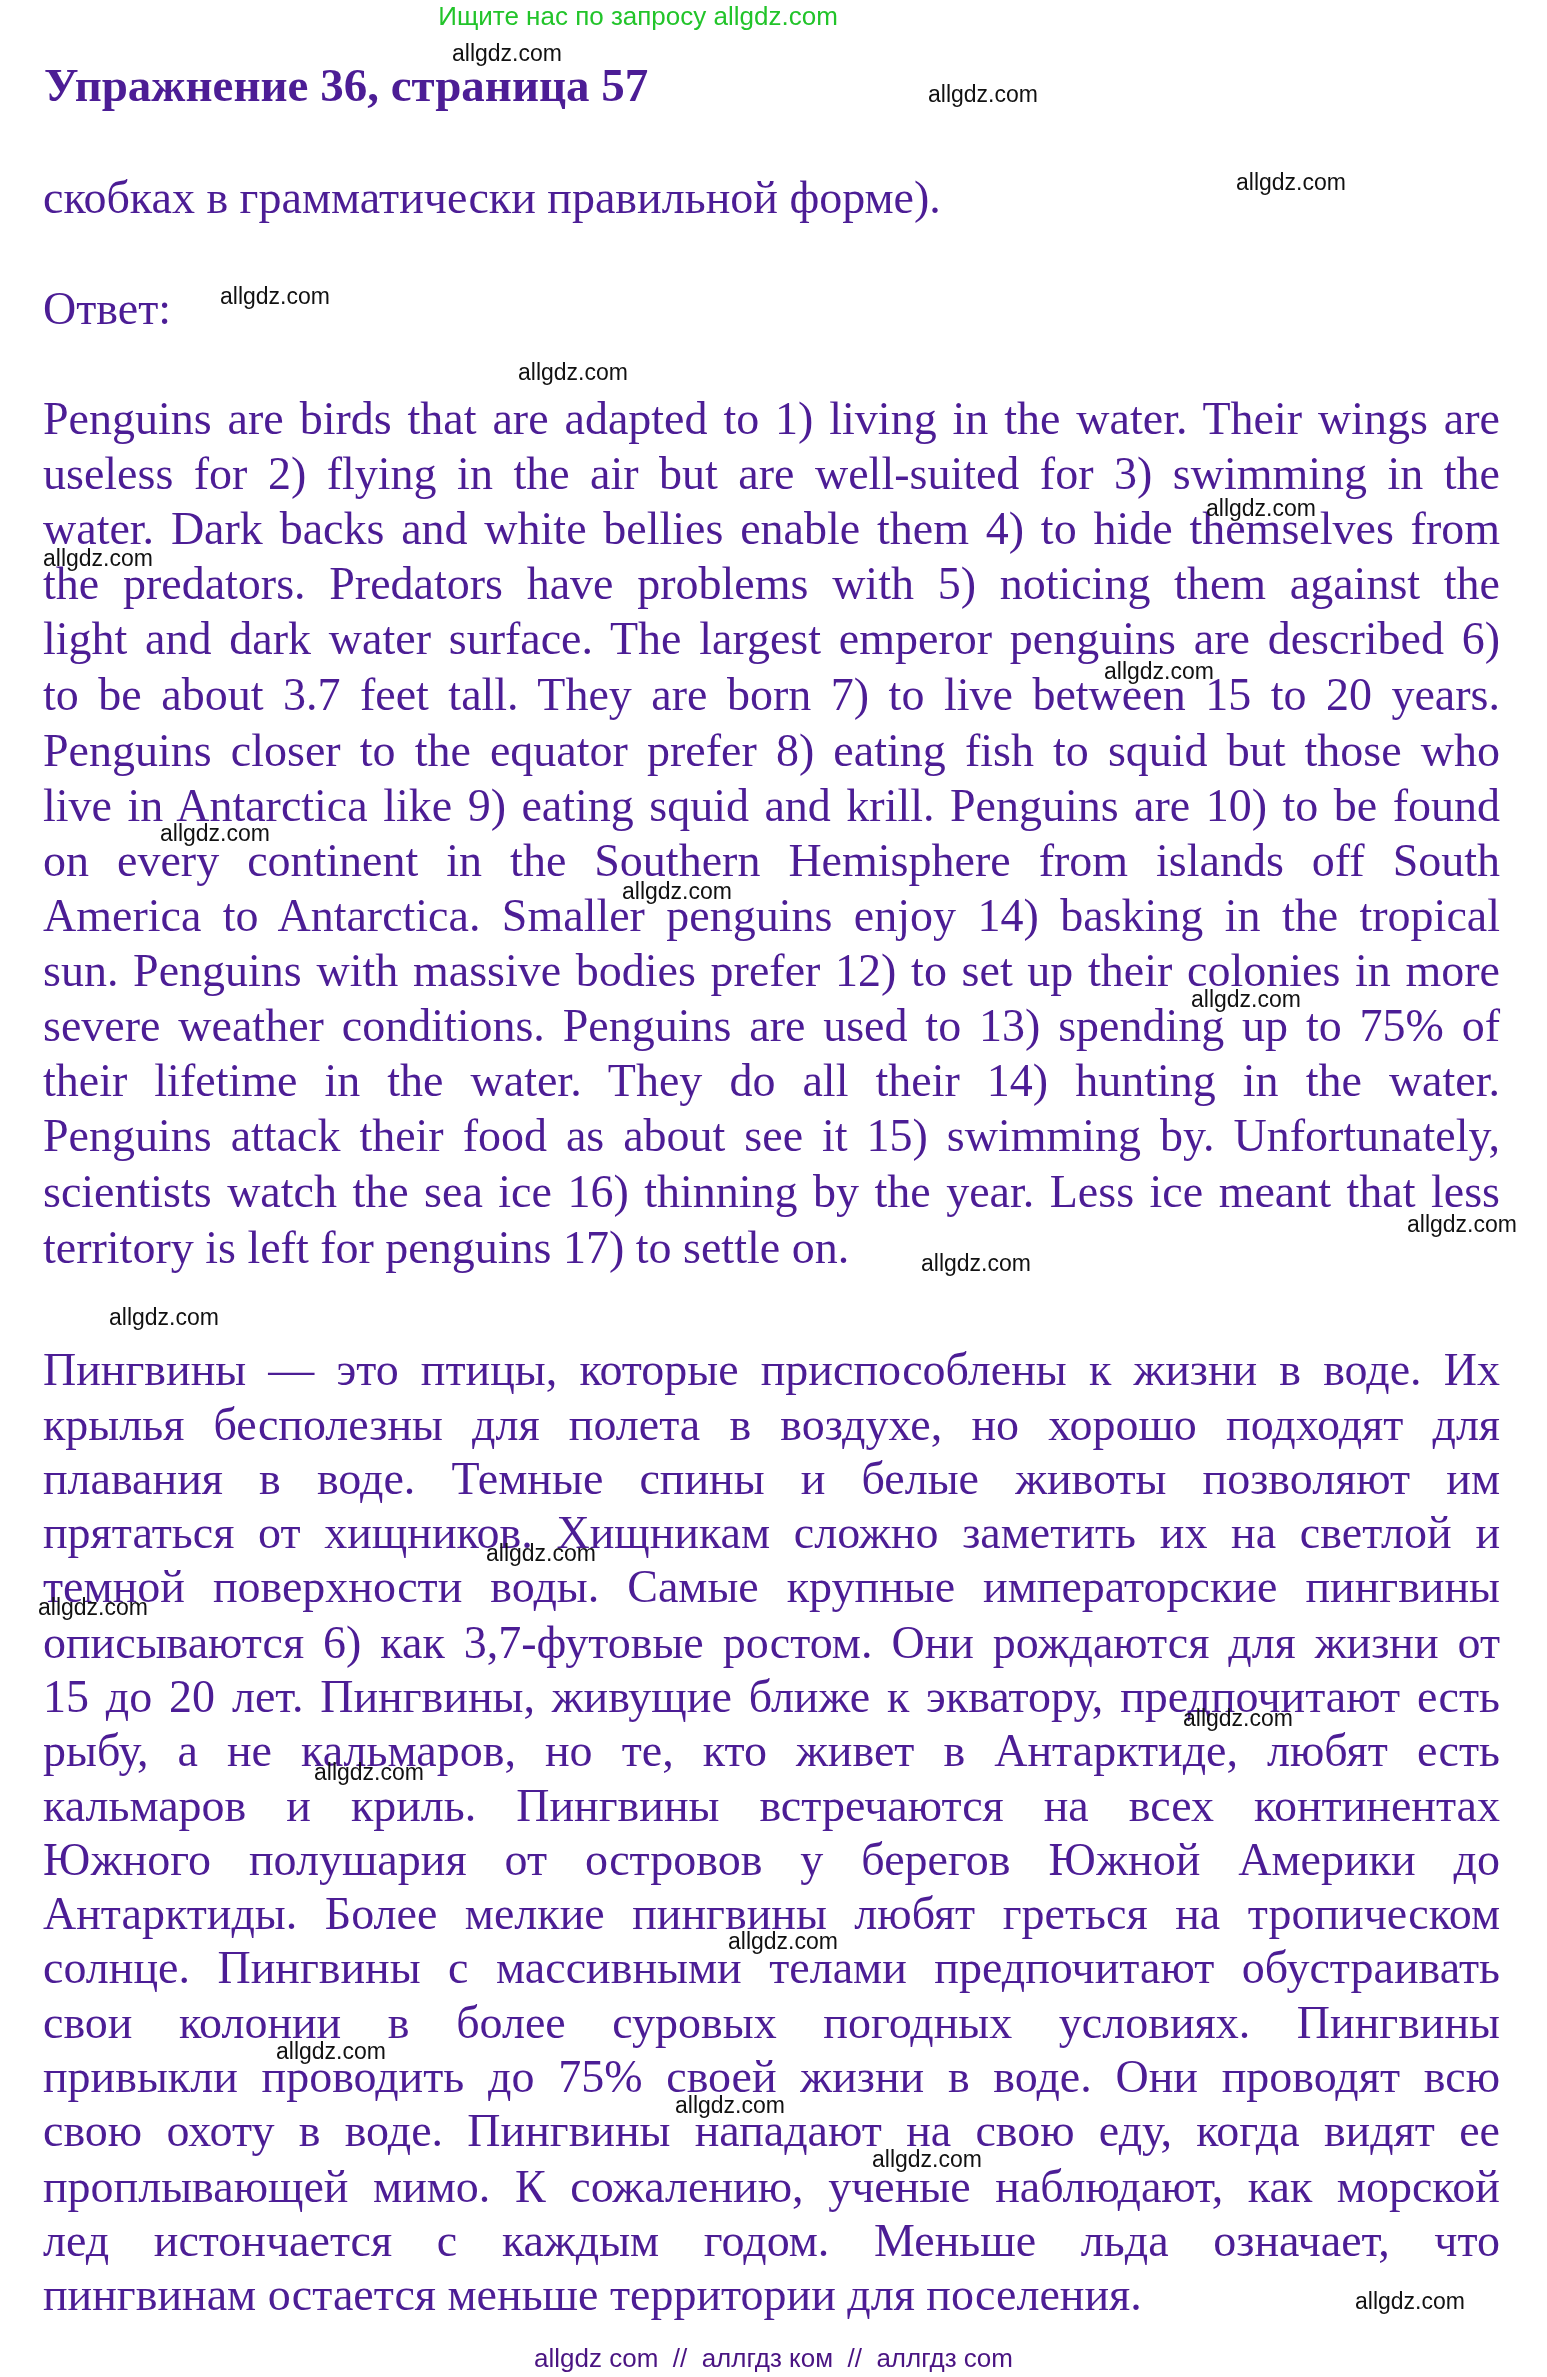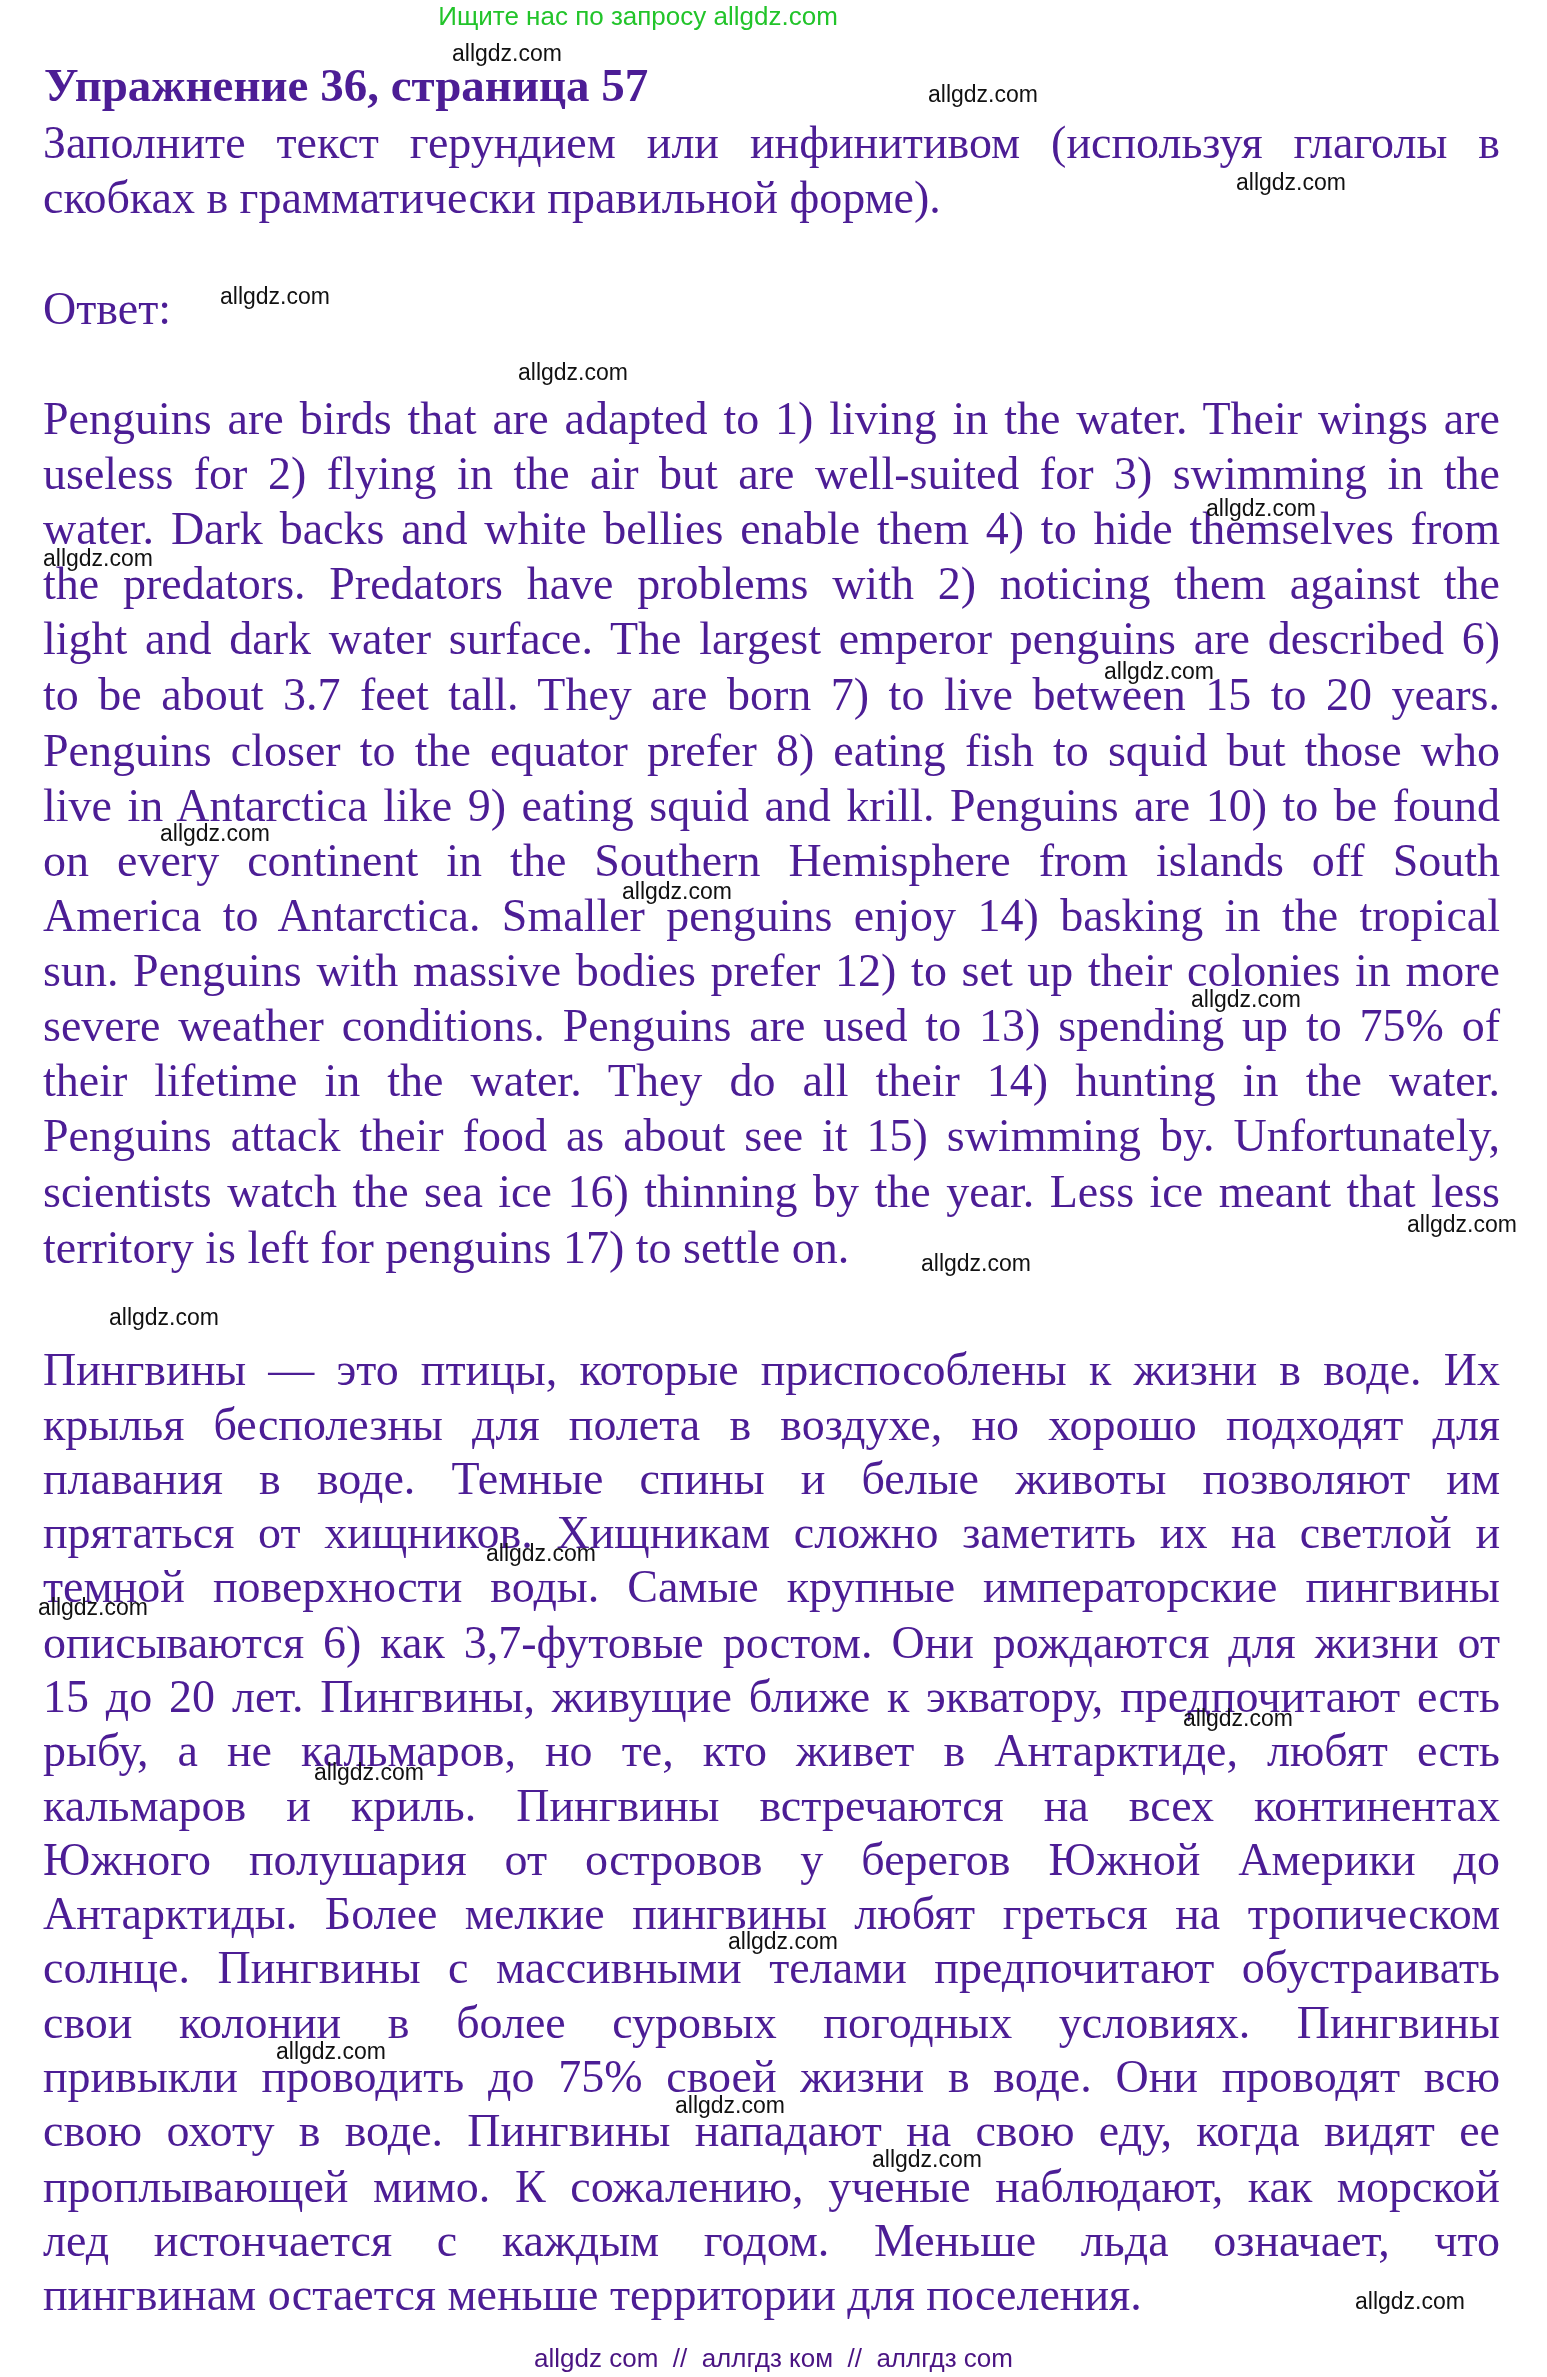--- a/index.html
+++ b/index.html
@@ -23,30 +23,29 @@
 </style>
 </head>
 <body>
 
 <div class="page">
 
   <div class="banner sans">Ищите нас по запросу allgdz.com</div>
 
   <div class="title serif">Упражнение 36, страница 57</div>
 
-  <div class="line last serif" style="top:115px; text-align-last: justify;">Заполните текст герундием или инфинитивом (используя глаголы в</div>
   <div class="line last serif" style="top:170px;">скобках в грамматически правильной форме).</div>
 
   <div class="answer serif">Ответ:</div>
 
   <div id="en-container">
       <div class="line serif" style="top: 391px;"><span>Penguins are birds that are adapted to </span><b>1) living</b><span> in the water. Their wings are</span></div>
       <div class="line serif" style="top: 446px;"><span>useless for </span><b>2) flying</b><span> in the air but are well-suited for </span><b>3) swimming</b><span> in the</span></div>
       <div class="line serif" style="top: 501px;"><span>water. Dark backs and white bellies enable them </span><b>4) to hide</b><span> themselves from</span></div>
-      <div class="line serif" style="top: 556px;"><span>the predators. Predators have problems with </span><b>2) noticing</b><span> them against the</span></div>
+      <div class="line serif" style="top: 556px;"><span>the predators. Predators have problems with </span><b>5) noticing</b><span> them against the</span></div>
       <div class="line serif" style="top: 611px;"><span>light and dark water surface. The largest emperor penguins are described </span><b>6)</b></div>
       <div class="line serif" style="top: 667px;"><b>to be</b><span> about 3.7 feet tall. They are born </span><b>7) to live</b><span> between 15 to 20 years.</span></div>
       <div class="line serif" style="top: 723px;"><span>Penguins closer to the equator prefer </span><b>8) eating</b><span> fish to squid but those who</span></div>
       <div class="line serif" style="top: 778px;"><span>live in Antarctica like </span><b>9) eating</b><span> squid and krill. Penguins are </span><b>10) to be found</b></div>
       <div class="line serif" style="top: 833px;"><span>on every continent in the Southern Hemisphere from islands off South</span></div>
       <div class="line serif" style="top: 888px;"><span>America to Antarctica. Smaller penguins enjoy </span><b>14) basking</b><span> in the tropical</span></div>
       <div class="line serif" style="top: 943px;"><span>sun. Penguins with massive bodies prefer </span><b>12) to set up</b><span> their colonies in more</span></div>
       <div class="line serif" style="top: 998px;"><span>severe weather conditions. Penguins are used to </span><b>13) spending</b><span> up to 75% of</span></div>
       <div class="line serif" style="top: 1053px;"><span>their lifetime in the water. They do all their </span><b>14) hunting</b><span> in the water.</span></div>
       <div class="line serif" style="top: 1108px;"><span>Penguins attack their food as about see it </span><b>15) swimming</b><span> by. Unfortunately,</span></div>

